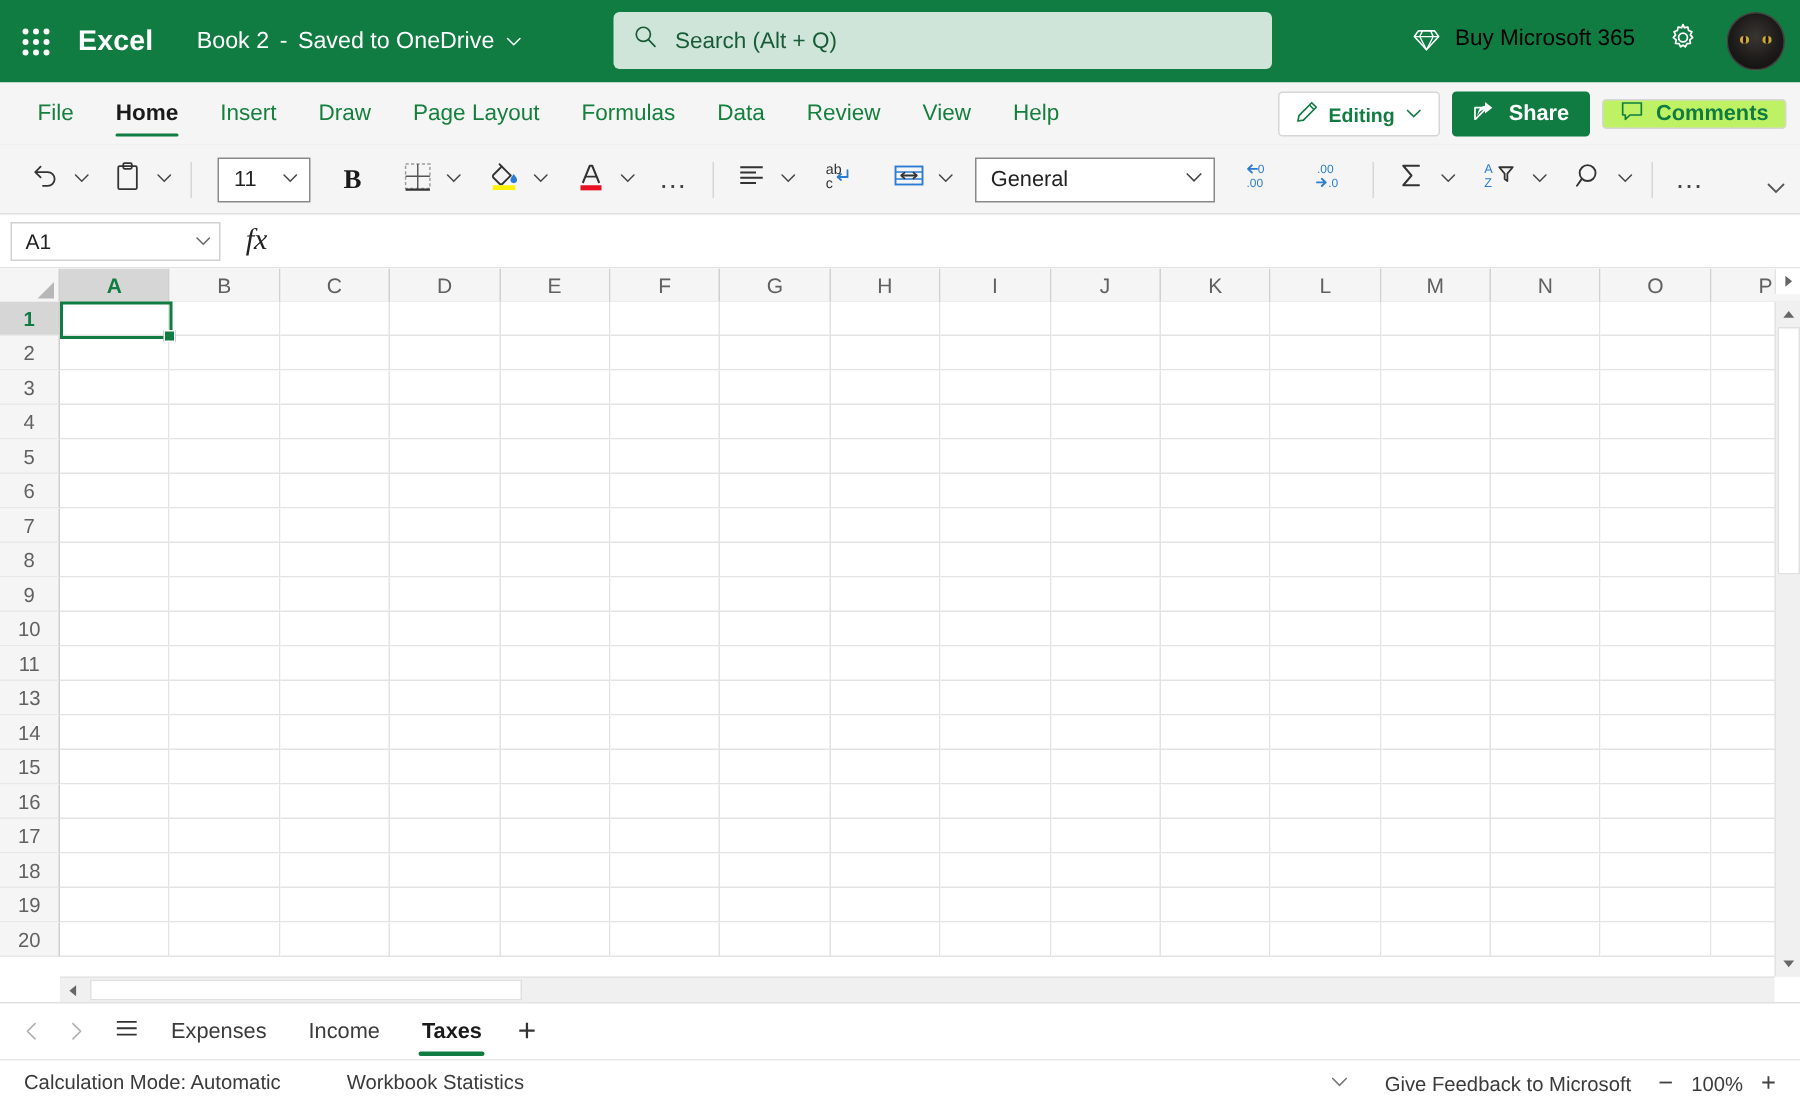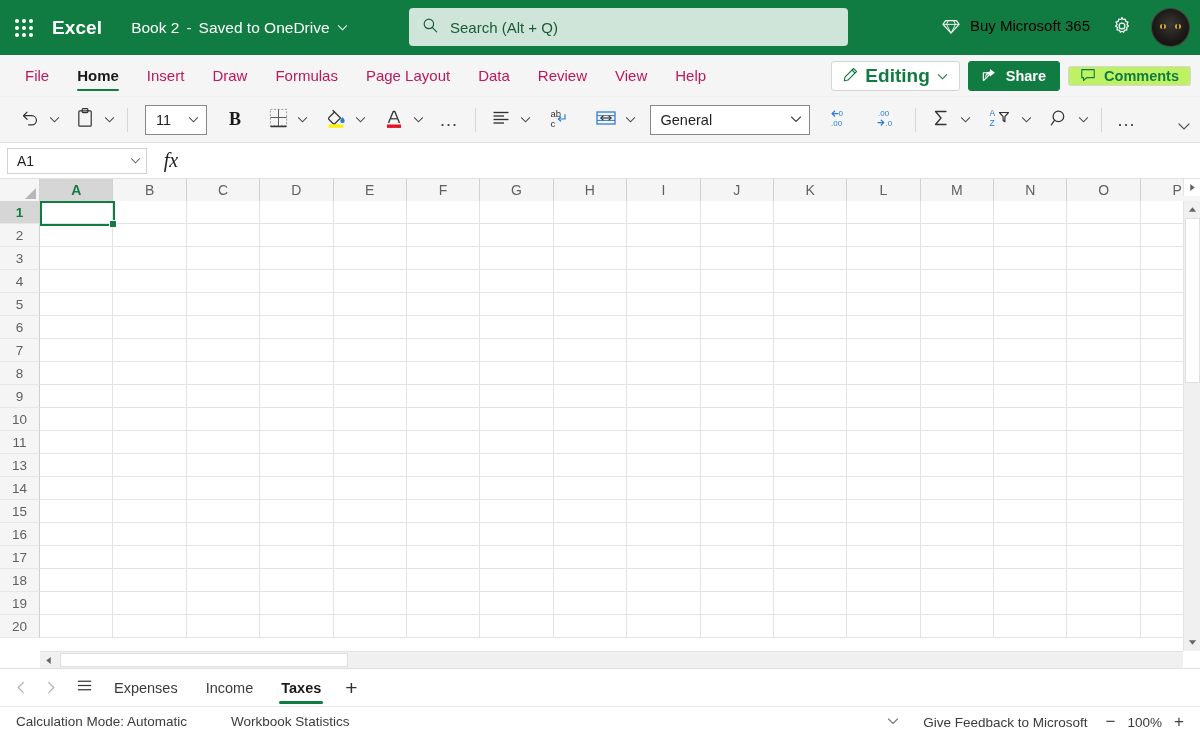--- a/index.html
+++ b/index.html
@@ -74,37 +74,37 @@
   }
 
   
   .tabstrip {
     height: 42px; background: #f5f5f5;
     display: flex; align-items: stretch; position: relative;
     border-bottom: 1px solid #f0f0f0;
   }
   .tab {
     display: flex; align-items: center; padding: 0 14px;
-    font-size: 15px; color: #be185d; cursor: pointer; position: relative;
+    font-size: 15px; color: #15803d; cursor: pointer; position: relative;
   }
   .tab:first-child { margin-left: 11px; }
   .tab.active { color: #1a1a1a; font-weight: 700; }
   .tab.active::after {
     content: ""; position: absolute; left: 14px; right: 14px; bottom: 5px;
     height: 2.5px; background: #107C41; border-radius: 2px;
   }
   .tabs-right {
     position: absolute; right: 9px; top: 0; height: 42px;
     display: flex; align-items: center; gap: 8px;
   }
   .btn-editing {
     display: flex; align-items: center; gap: 7px;
     height: 30px; padding: 0 11px;
     border: 1px solid #d6d6d6; border-radius: 3px; background: #fff;
-    color: #107C41; font-size: 19px; font-weight: 600; cursor: pointer;
+    color: #107C41; font-size: 13px; font-weight: 600; cursor: pointer;
   }
   .btn-share {
     display: flex; align-items: center; gap: 8px;
     height: 30px; padding: 0 13px;
     border-radius: 3px; background: #107C41; border: 1px solid #107C41;
     color: #fff; font-size: 14.5px; font-weight: 700; cursor: pointer;
   }
   .btn-comments {
     display: flex; align-items: center; gap: 8px;
     height: 20px; padding: 0 11px;
@@ -365,24 +365,24 @@
   <div class="tab active">
       <span>Home</span>
     </div>
   <div class="tab">
       <span>Insert</span>
     </div>
   <div class="tab">
       <span>Draw</span>
     </div>
   <div class="tab">
+      <span>Page Layout</span>
+    </div>
+  <div class="tab">
       <span>Formulas</span>
-    </div>
-  <div class="tab">
-      <span>Page Layout</span>
     </div>
   <div class="tab">
       <span>Data</span>
     </div>
   <div class="tab">
       <span>Review</span>
     </div>
   <div class="tab">
       <span>View</span>
     </div>

